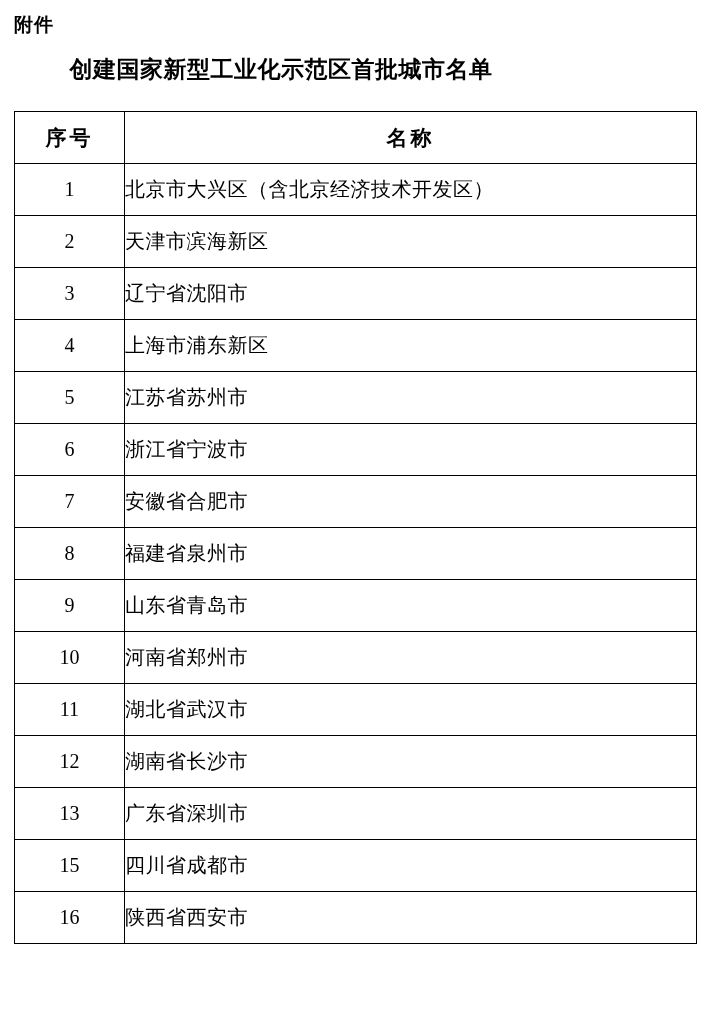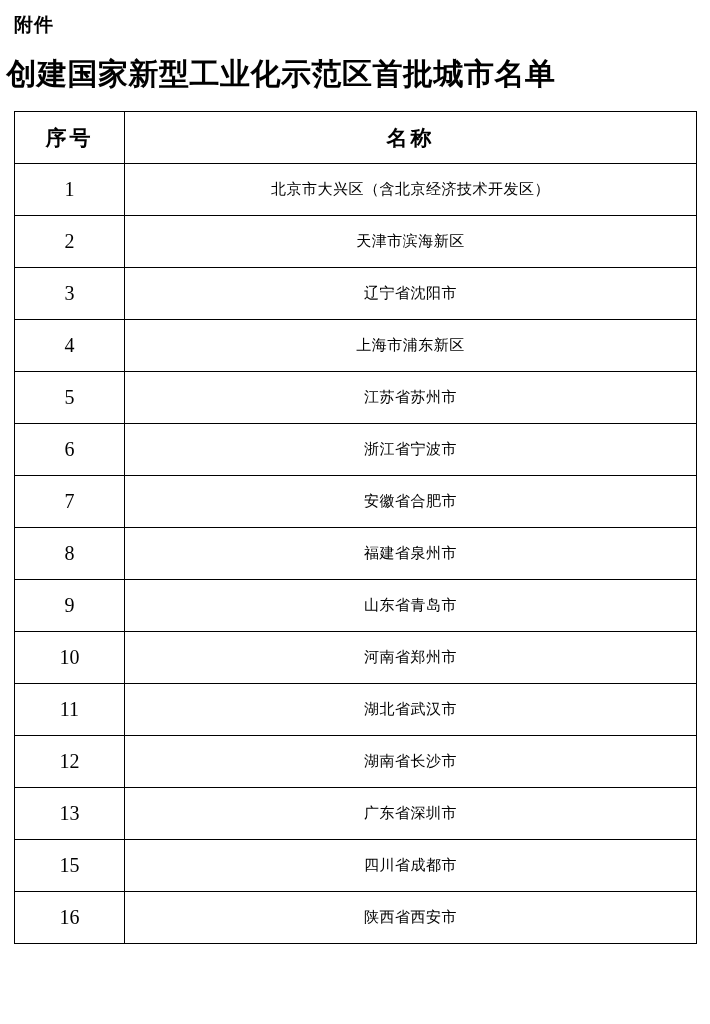--- a/index.html
+++ b/index.html
@@ -32,21 +32,21 @@
     letter-spacing: 1px;
     color: #000;
   }
   .doc-title {
     position: absolute;
     left: 0;
     right: 0;
     top: 54px;
     text-align: center;
     font-family: "DejaVu Sans", "Liberation Sans", sans-serif;
-    font-size: 30px;
+    font-size: 23px;
     font-weight: 700;
     letter-spacing: 0.5px;
   }
   .table-wrap {
     position: absolute;
     left: 14px;
     top: 111px;
     width: 682px;
   }
   table.list-table {
@@ -69,23 +69,23 @@
     font-size: 21px;
     font-weight: 700;
     letter-spacing: 3px;
   }
   .no-cell {
     text-align: center;
     font-size: 20px;
     font-family: "Liberation Serif", "DejaVu Serif", serif;
   }
   .name-cell {
-    text-align: center;
+    text-align: left;
     padding-left: 28px;
-    font-size: 15px;
+    font-size: 20px;
     font-family: Liberation Mono, monospace;
     letter-spacing: 0.5px;
   }
   .header-row td { height: 56px; }
 </style>
 </head>
 <body>
 
 <div class="page">
 

